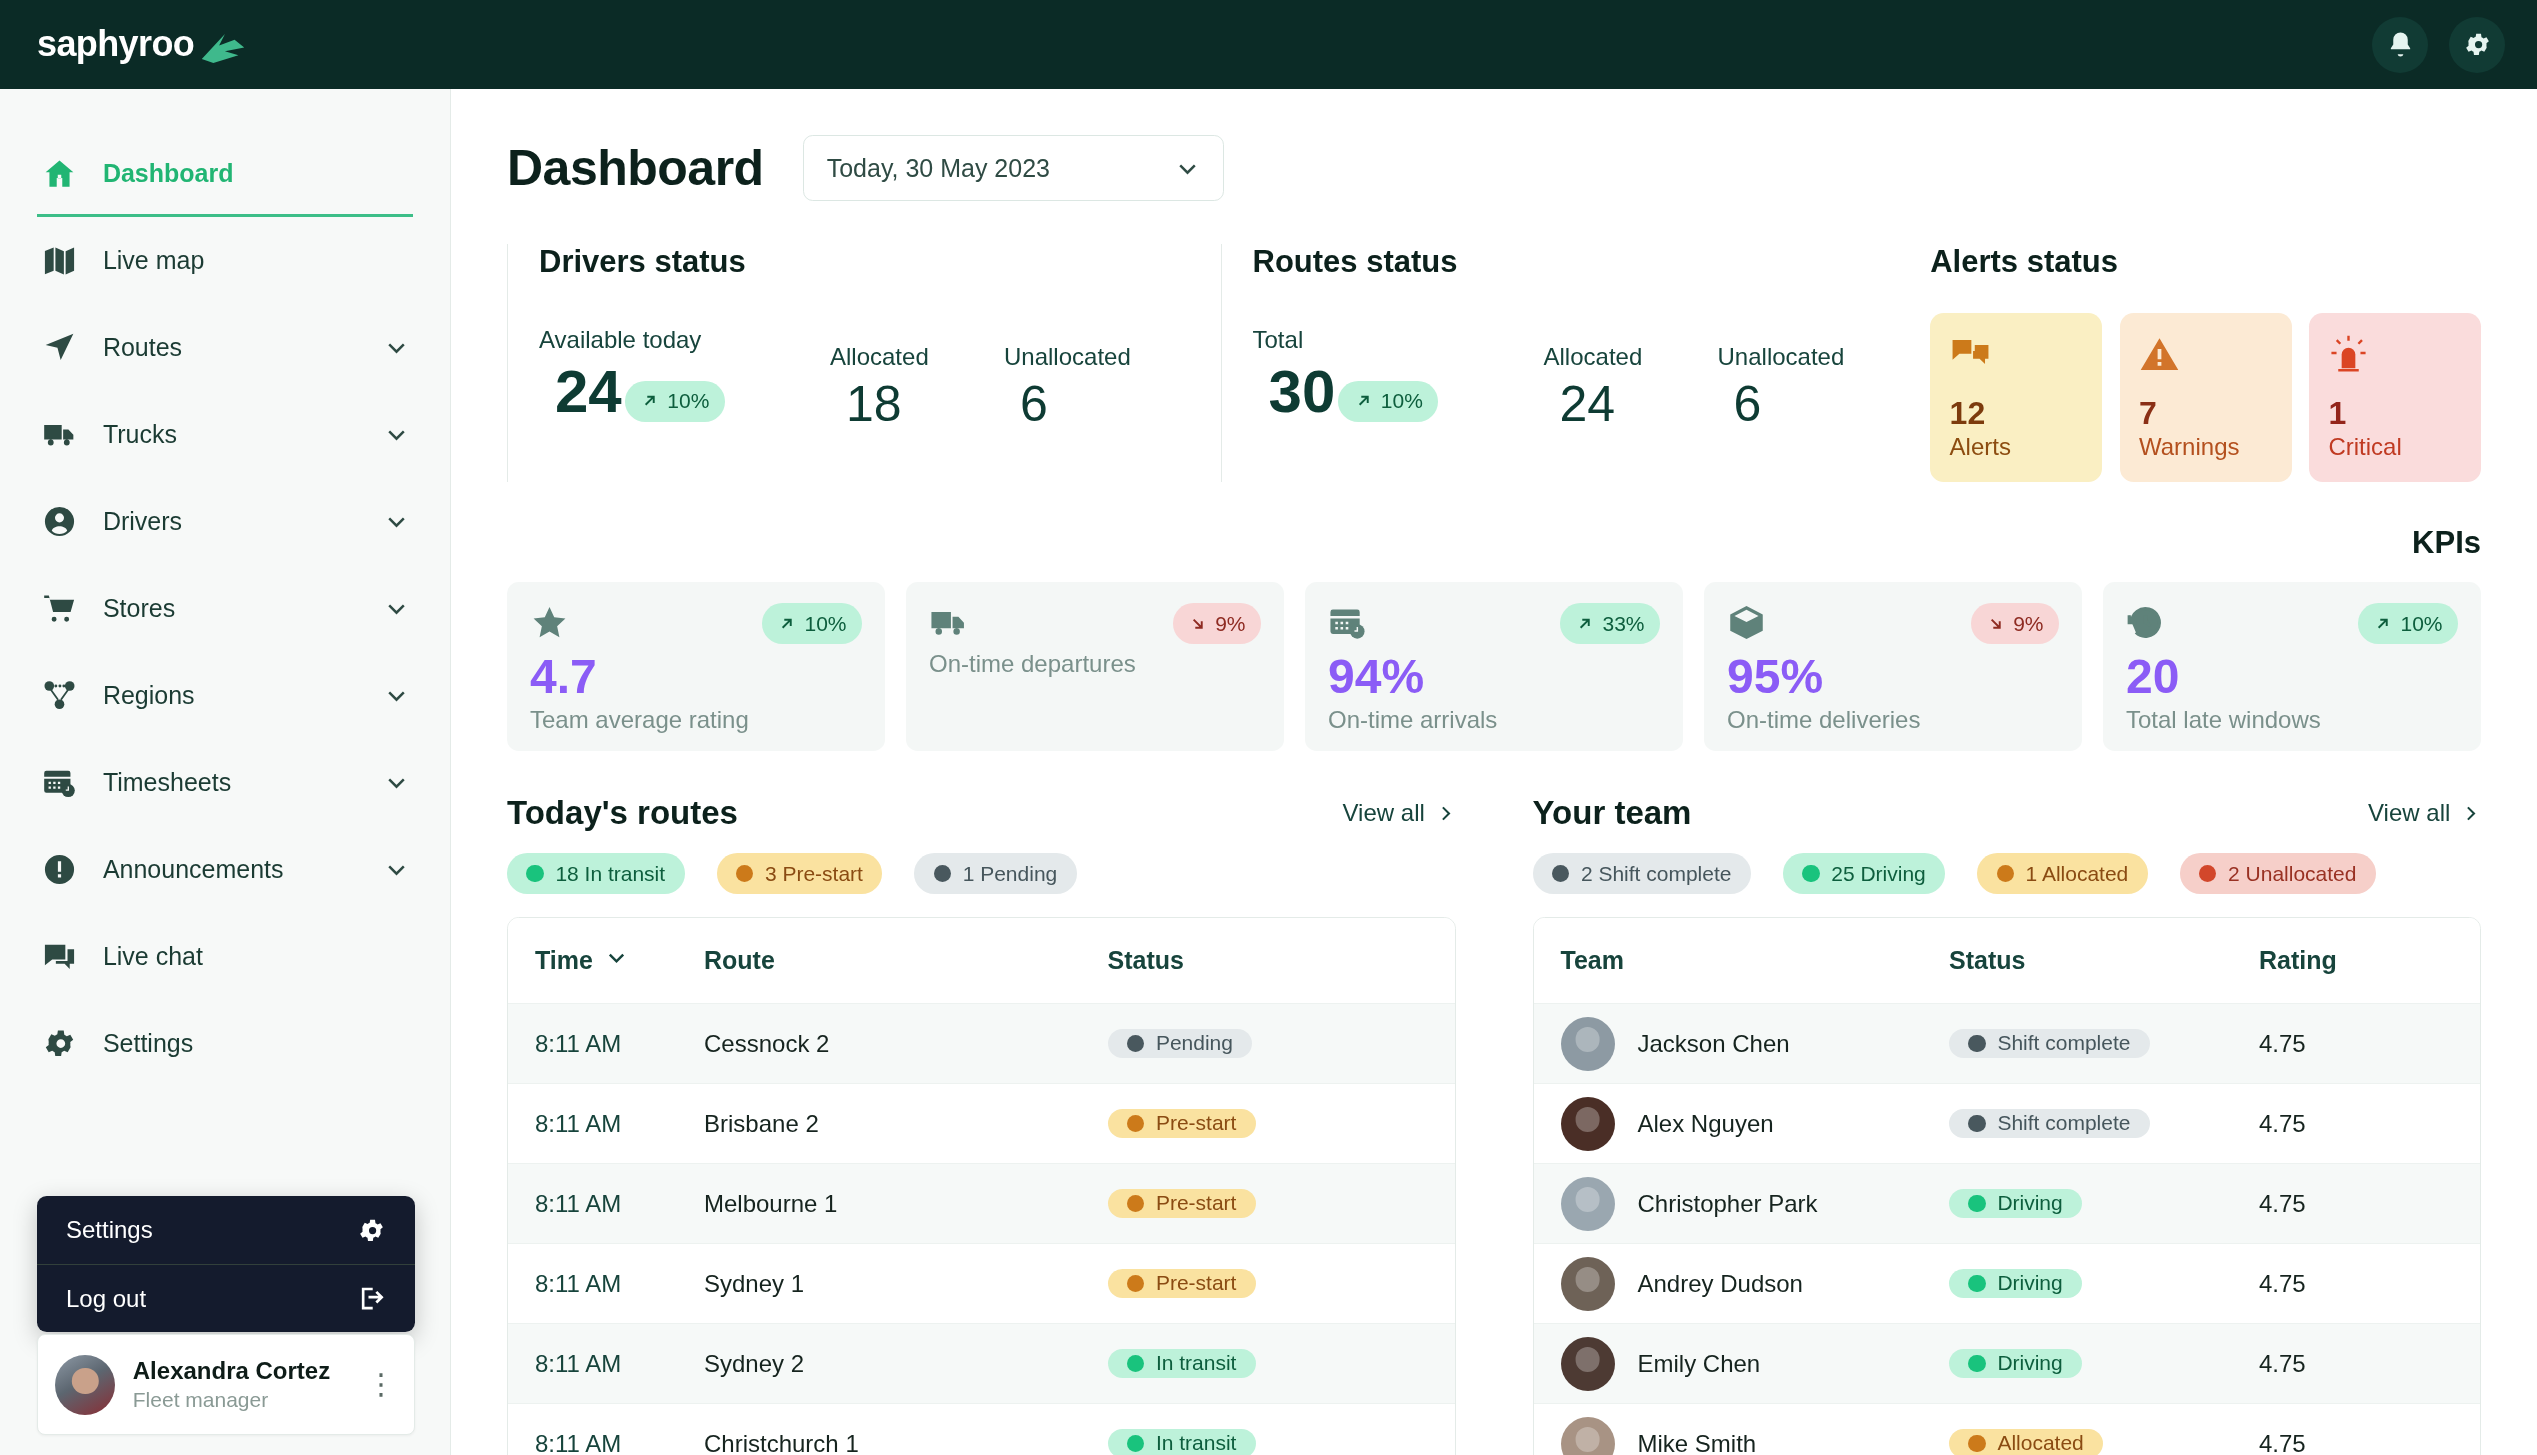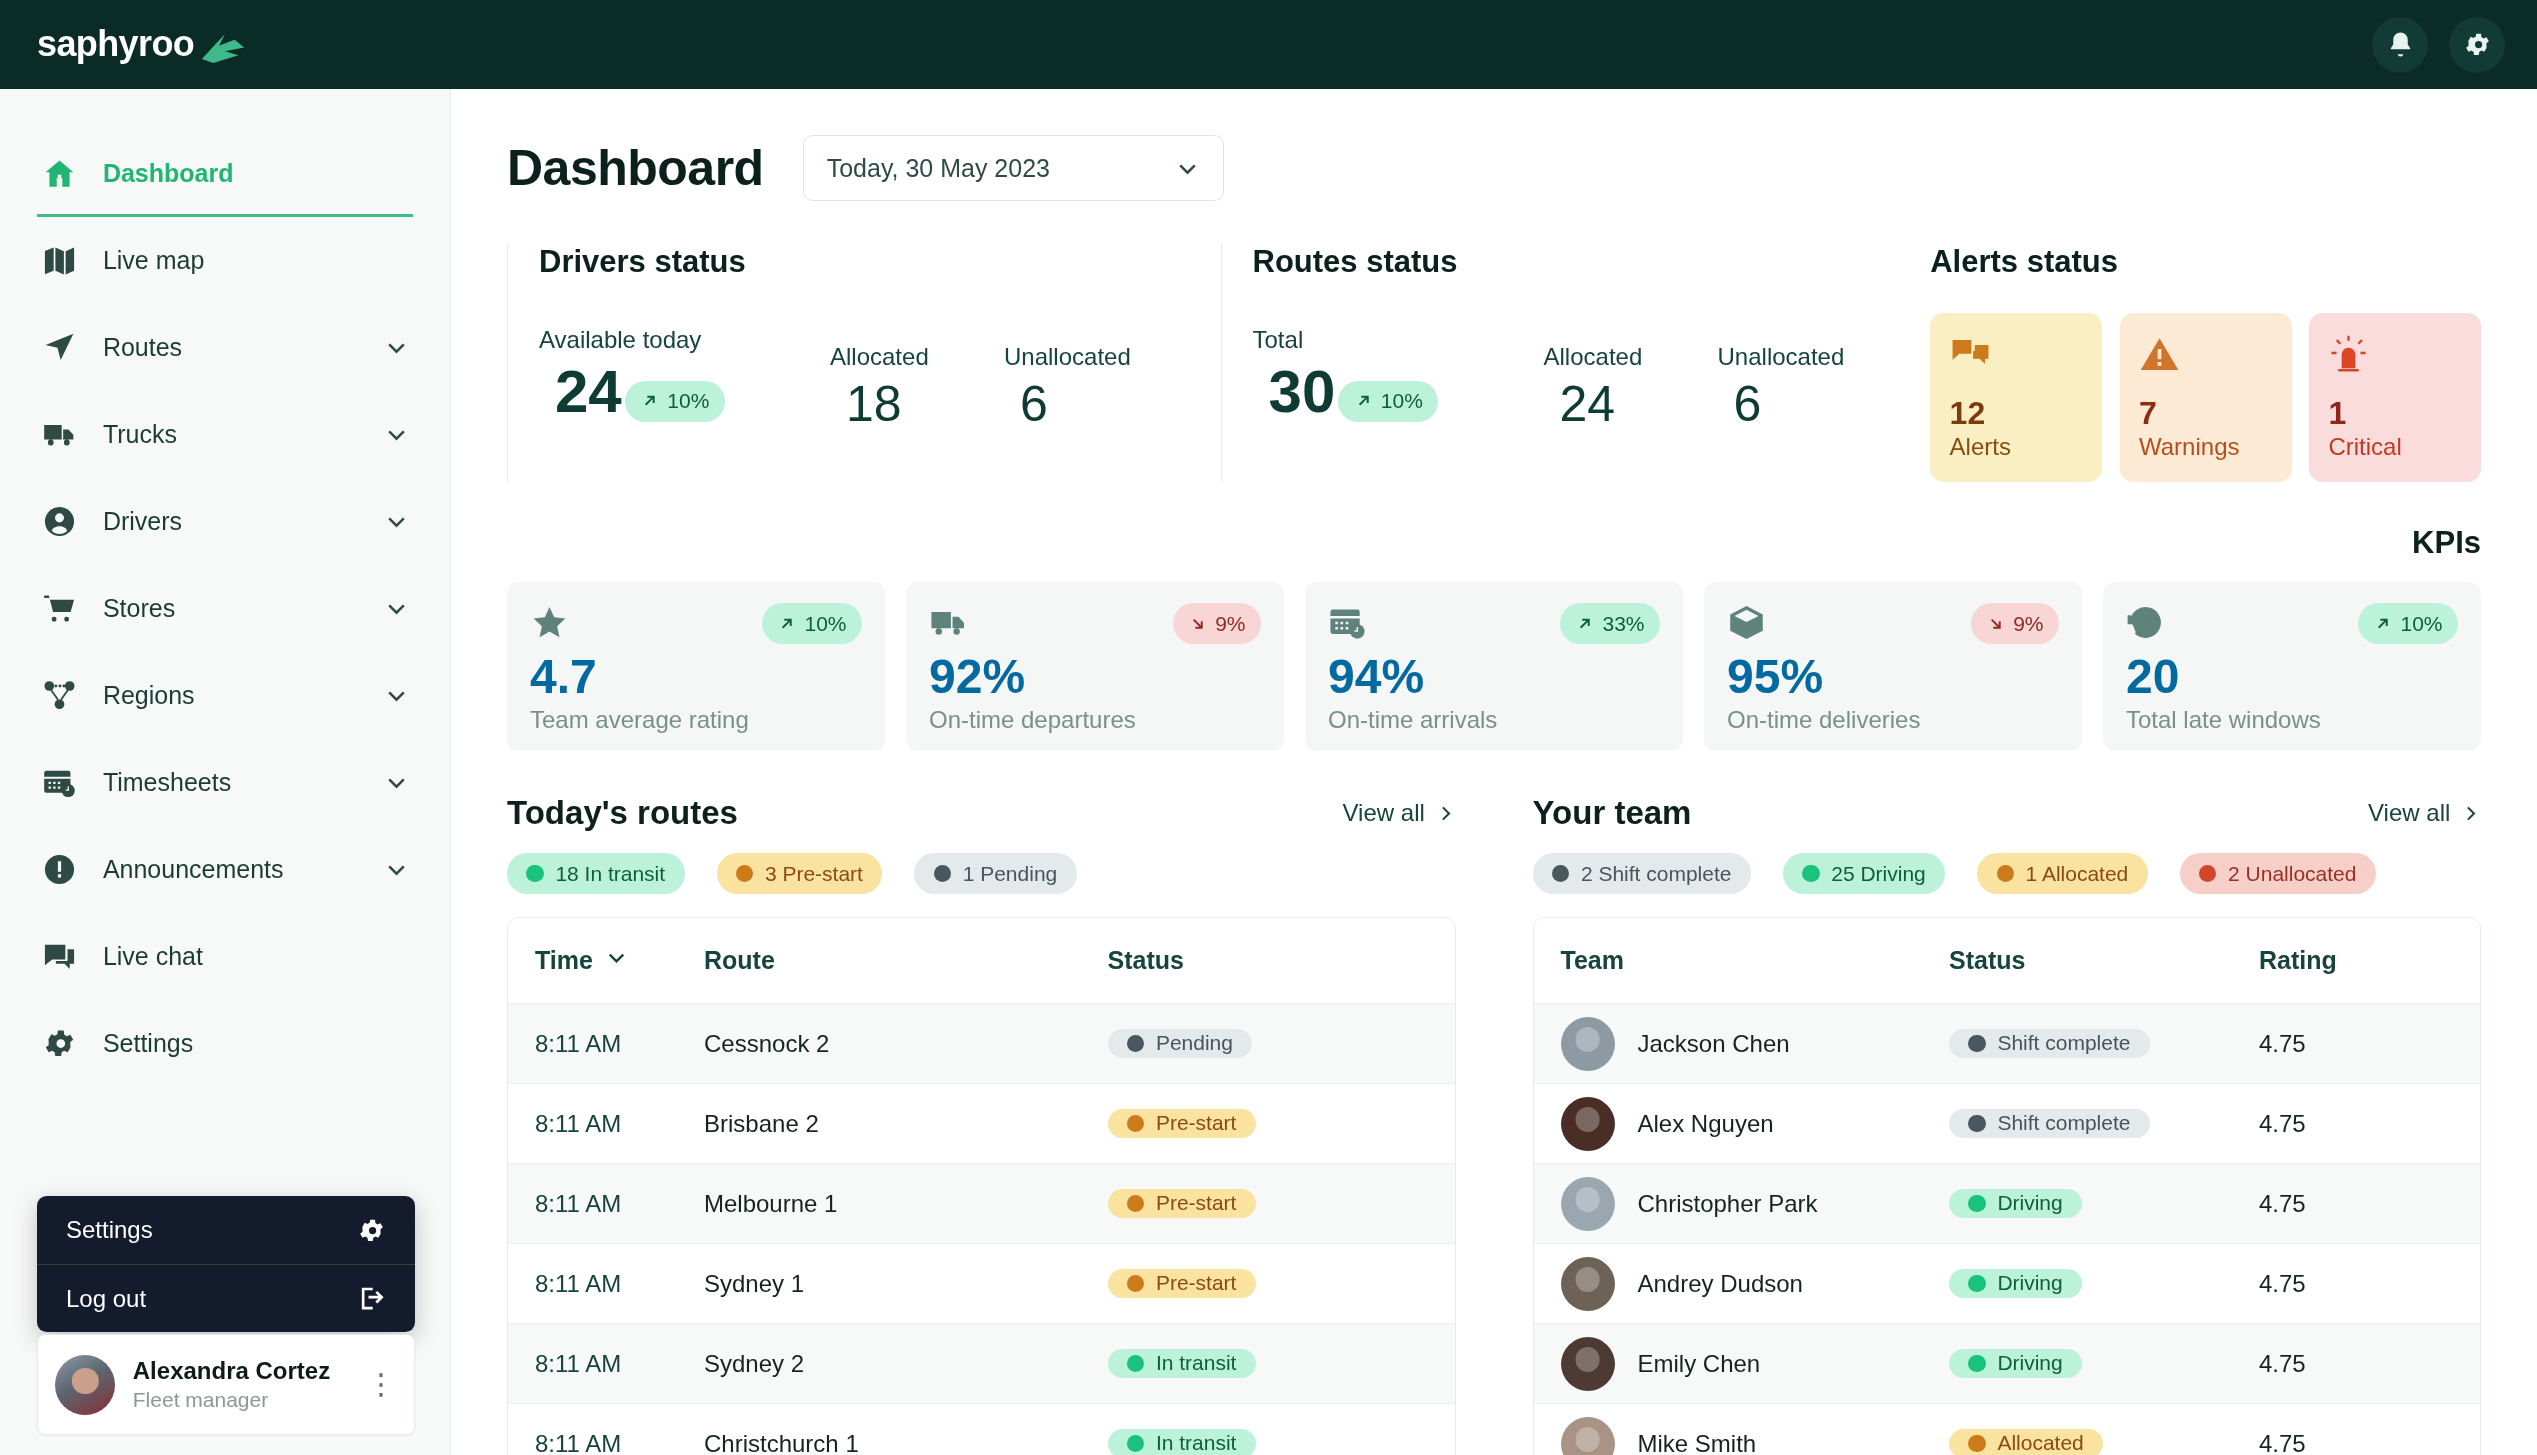--- a/index.html
+++ b/index.html
@@ -137,21 +137,21 @@
 
   
   .kpi-title { font-size: 31px; font-weight: 700; color: #0C211C; margin-top: 43px; text-align: right; }
   .kpi-row { display: flex; gap: 21px; margin-top: 21px; }
   .kpi-card {
     flex: 1; height: 169px; background: #F4F7F6; border-radius: 11.6px;
     padding: 21px 23px; position: relative;
   }
   .kpi-top { display: flex; align-items: flex-start; justify-content: space-between; }
   .kpi-ico svg { width: 39px; height: 39px; fill: #5F827A; }
-  .kpi-value { font-size: 48px; font-weight: 700; color: #0369a1; margin-top: 5.8px; line-height:1.05; }
+  .kpi-value { font-size: 48px; font-weight: 700; color: #8b5cf6; margin-top: 5.8px; line-height:1.05; }
   .kpi-label { font-size: 24px; color: #7A908B; margin-top: 3.9px; }
 
   
   .panels { display: flex; gap: 77px; margin-top: 43px; }
   .panel { flex: 1; min-width: 0; }
   .panel-head { display: flex; align-items: center; justify-content: space-between; }
   .panel-title { font-size: 33px; font-weight: 700; color: #0C211C; }
   .view-all { font-size: 24px; color: #17443C; display: flex; align-items: center; gap: 9.7px; }
   .view-all svg { width: 21px; height: 21px; stroke: #17443C; fill: none; stroke-width: 2.4; }
   .chips { display: flex; gap: 32px; margin-top: 21px; }
@@ -537,21 +537,20 @@
         <span class="kpi-ico"><svg viewBox="0 0 24 24">
               <path d="M1.5 5.5h12v10h-12zM14.5 8.5h3.6l3.4 3.6v3.4h-7zM6 15.5a2 2 0 1 1 0 4 2 2 0 0 1 0-4zm11 0a2 2 0 1 1 0 4 2 2 0 0 1 0-4z"></path>
             </svg></span>
         <span class="trend down">
           <svg viewBox="0 0 24 24">
               <path d="M7 7 17 17M17 9v8H9" stroke="#8E2B22" stroke-width="2.4" fill="none"></path>
             </svg>
           <span>9%</span>
         </span>
       </div>
-      <div class="kpi-value">92%</div>
       <div class="kpi-label">On-time departures</div>
     </div>
 
     <div class="kpi-card">
       <div class="kpi-top">
         <span class="kpi-ico"><svg viewBox="0 0 24 24">
               <path d="M3 4h15a1.5 1.5 0 0 1 1.5 1.5V8H1.5V5.5A1.5 1.5 0 0 1 3 4zm-1.5 5.5h18v8A1.5 1.5 0 0 1 18 19H3a1.5 1.5 0 0 1-1.5-1.5v-8zm3 2v1.6h1.6V11.5H4.5zm3.2 0v1.6h1.6V11.5H7.7zm3.2 0v1.6h1.6V11.5h-1.6zm-6.4 3.2v1.6h1.6v-1.6H4.5zm3.2 0v1.6h1.6v-1.6H7.7zm3.2 0v1.6h1.6v-1.6h-1.6z"></path>
               <circle cx="18" cy="17.5" r="4.5"></circle>
               <path d="M17.6 14.8h.9v2.9h-2.2v-.9h1.3z" fill="#F4F7F6"></path>
             </svg></span>

